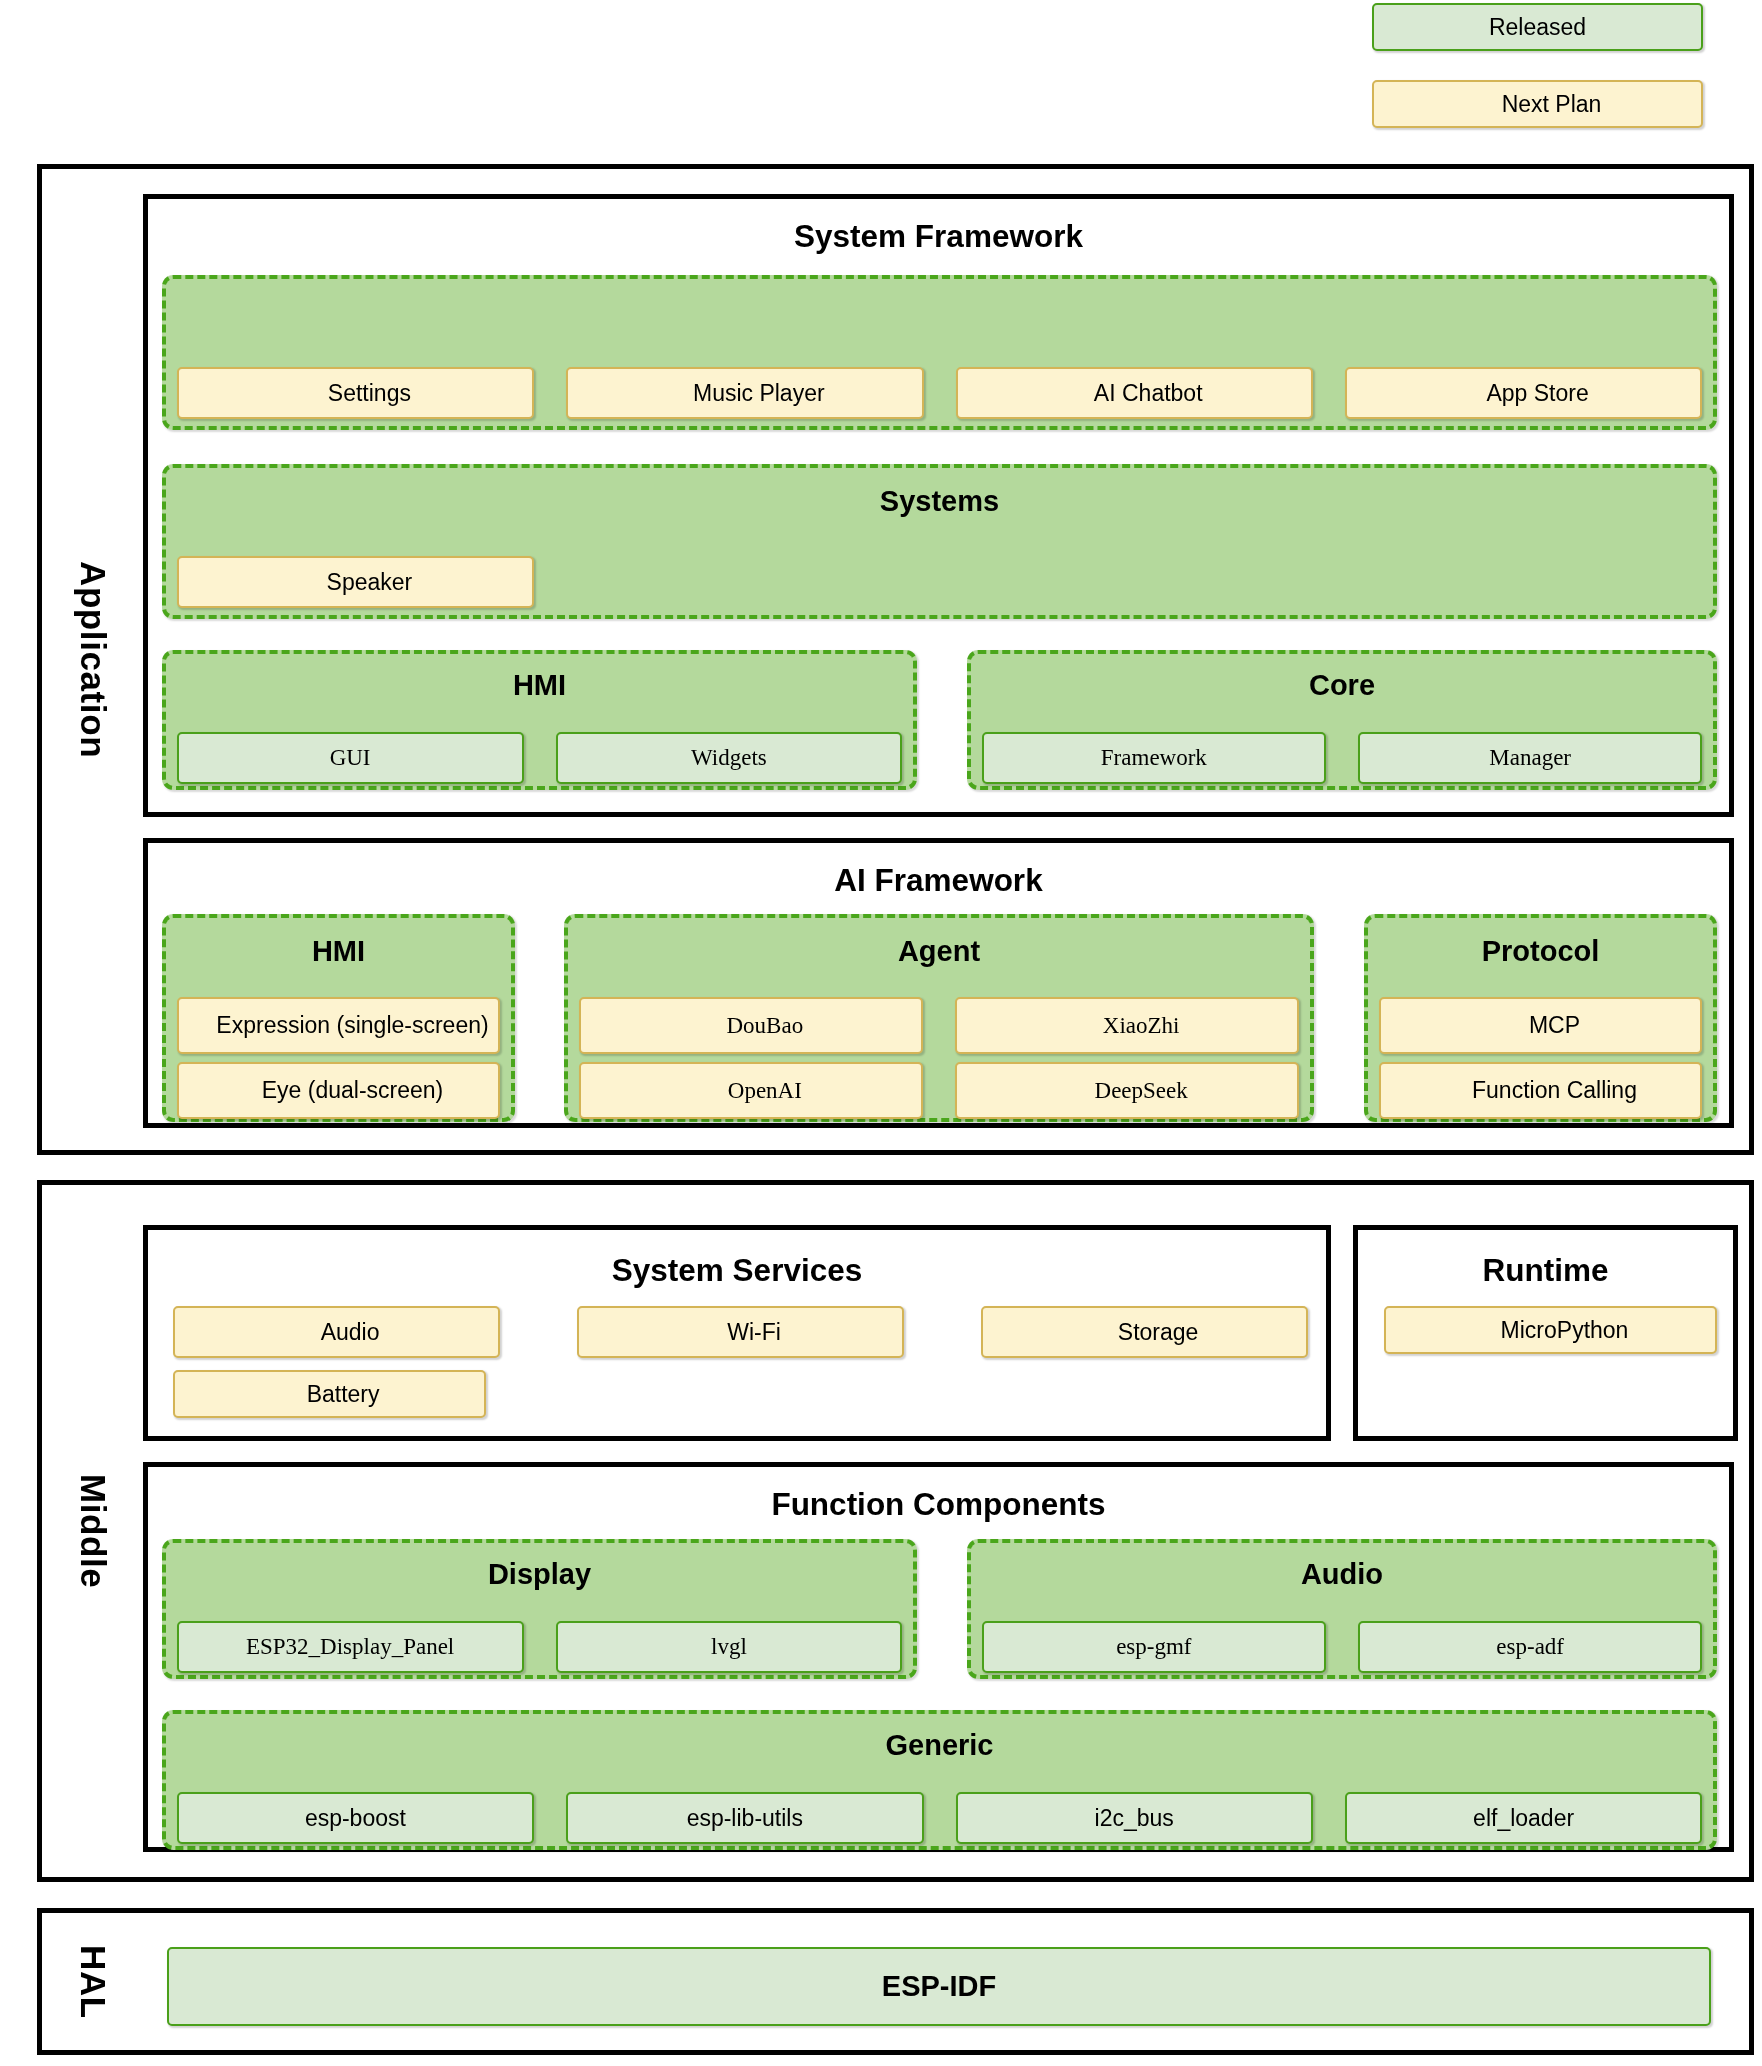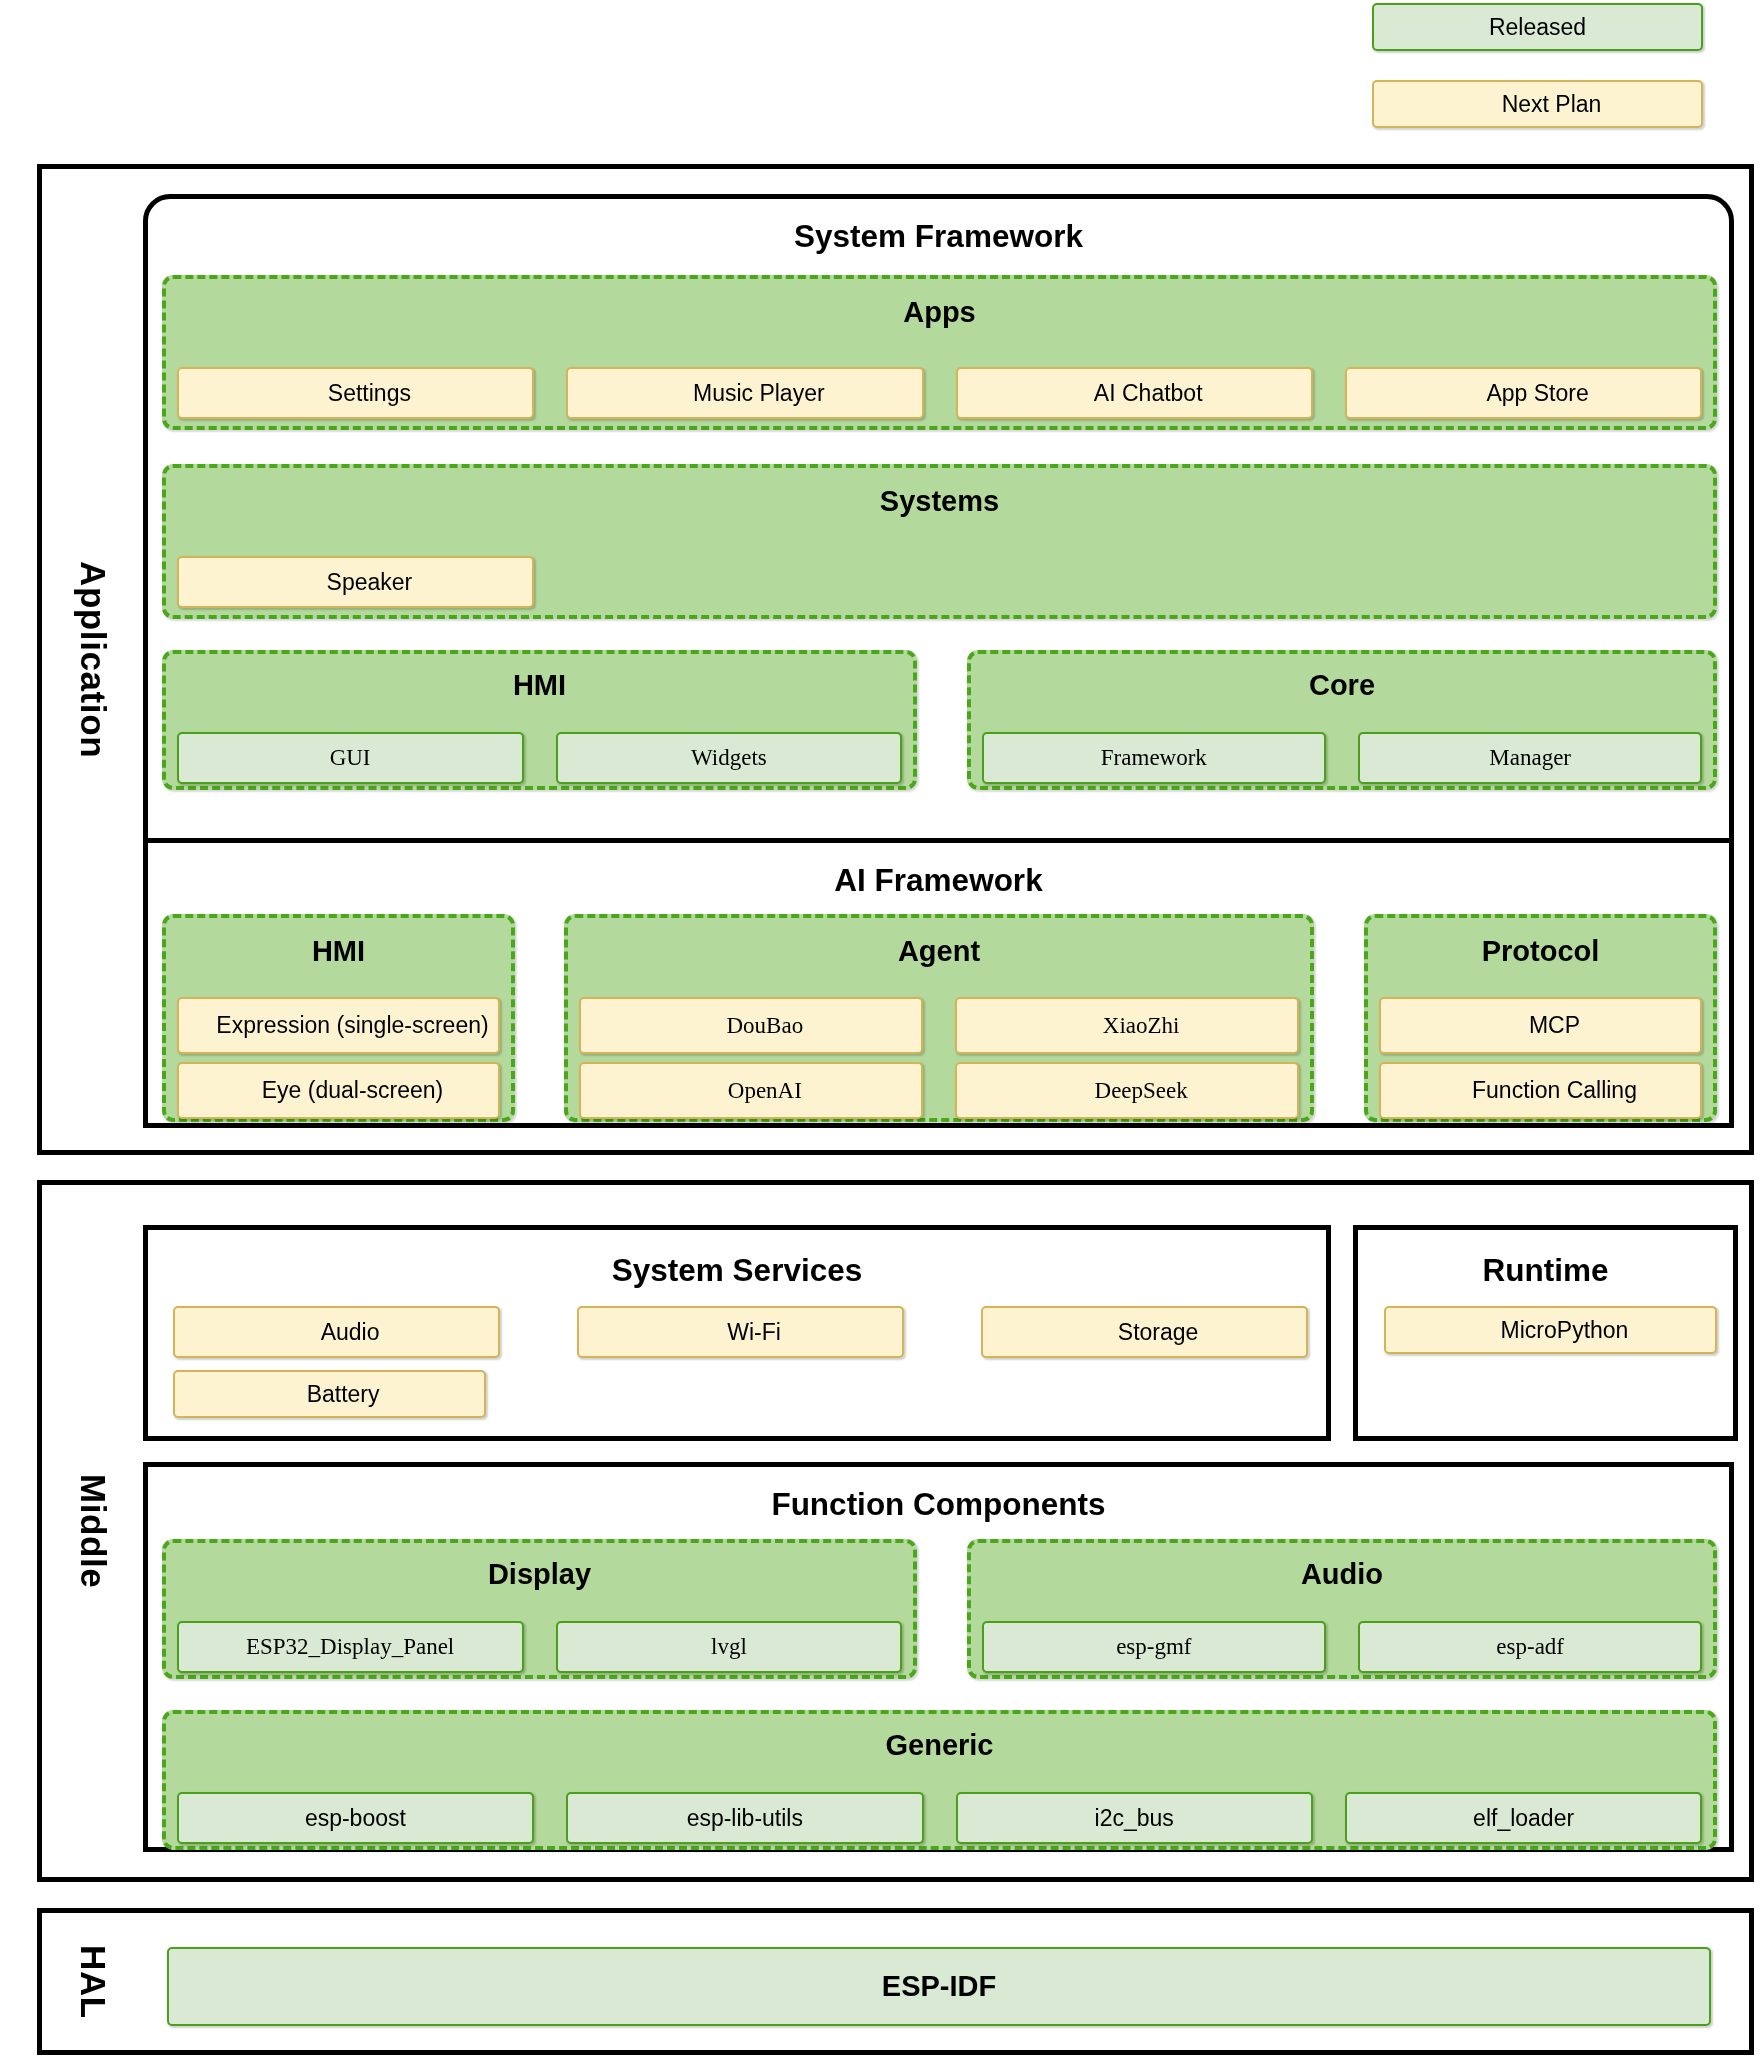--- a/index.html
+++ b/index.html
@@ -36,25 +36,24 @@
 
 <div class="abs node rel" style="left:1372px;top:3.1px;width:331px;">Released</div>
 <div class="abs node plan" style="left:1372px;top:80px;width:331px;">Next Plan</div>
 
 <div class="abs sec-outer" style="left:37px;top:164px;width:1717px;height:991px;">
 
   <div class="abs v-strip">
     <span class="v-label">Application</span>
   </div>
 
-  <div class="abs sec-box" style="left:101px;top:25px;width:1591px;height:720px;border-radius:27px;">
+  <div class="abs sec-box" style="left:101px;top:25px;width:1591px;height:623px;">
     <div class="sec-title" style="margin-top:20px;">System Framework</div>
 
     <div class="abs container pt28" style="left:14px;top:76px;width:1555px;height:155px;">
-      <div class="c-title">Apps</div>
       <div class="row cols4" style="top:88px;">
         <div class="node plan">Settings</div>
         <div class="node plan">Music Player</div>
         <div class="node plan">AI Chatbot</div>
         <div class="node plan">App Store</div>
       </div>
     </div>
 
     <div class="abs container pt28" style="left:14px;top:265px;width:1555px;height:155px;">
       <div class="c-title">Systems</div>

